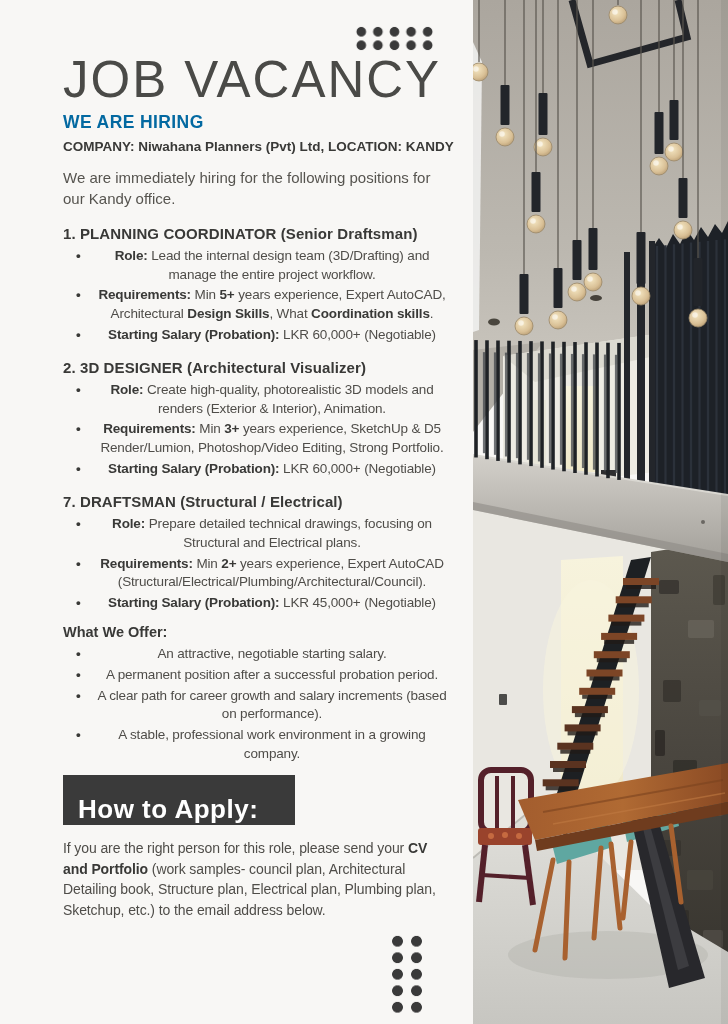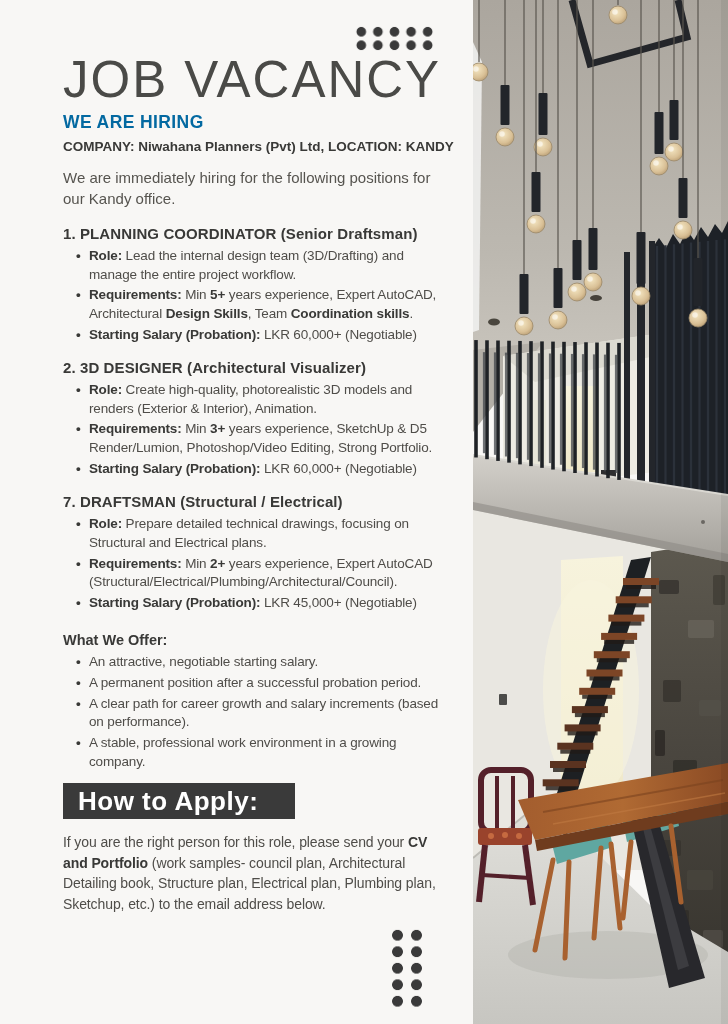--- a/index.html
+++ b/index.html
@@ -39,30 +39,30 @@
     margin:13px 0 0;font-size:15px;line-height:1.45;color:#56544f;max-width:380px;
   }
   .position h4{
     margin:15px 0 0;font-size:15px;font-weight:bold;color:#393937;letter-spacing:.1px;
   }
   ul.blist{
     margin:5px 0 0;padding-left:16px;list-style:none;
   }
   ul.blist li{
     font-size:13.5px;line-height:1.38;color:#4f4d49;margin:0 0 2px;
-    letter-spacing:-.15px;position:relative;padding-left:10px;
+    letter-spacing:-.15px;position:relative;padding-left:10px;text-align:center;
   }
   ul.blist li::before{
     content:"•";position:absolute;left:-3px;top:0;color:#393937;font-weight:bold;
   }
   ul.blist b{color:#393937;}
-  h3.offer-h{margin:20px 0 0;font-size:14.5px;font-weight:bold;color:#393937;}
+  h3.offer-h{margin:12px 0 0;font-size:14.5px;font-weight:bold;color:#393937;}
   .apply-banner{
-    margin:12px 0 0;width:232px;height:36px;background:#3a3a3a;
-    display:flex;align-items:center;padding-left:15px;box-sizing:border-box;
+    margin:12px 0 0;width:232px;height:50px;background:#3a3a3a;
+    display:flex;align-items:flex-end;padding-left:15px;box-sizing:border-box;
   }
   .apply-banner span{
     color:#ffffff;font-size:26px;font-weight:bold;letter-spacing:.5px;
   }
   .apply-text{
     margin:13px 0 0;font-size:14px;line-height:1.47;color:#4f4d49;letter-spacing:-.1px;
   }
   .apply-text b{color:#393937;}
   .contact{display:flex;align-items:flex-start;margin-top:10px;}
   .contact-lines{margin-top:16px;}
@@ -79,21 +79,21 @@
   <h1 class="title">JOB VACANCY</h1>
   <h2 class="subtitle">WE ARE HIRING</h2>
   <div class="company">COMPANY: Niwahana Planners (Pvt) Ltd,  LOCATION: KANDY</div>
   <p class="intro">We are immediately hiring for the following positions for our Kandy office.</p>
 
   <div id="positions-list">
       <div class="position">
         <h4>1. PLANNING COORDINATOR (Senior Draftsman)</h4>
         <ul class="blist">
           <li><b>Role:</b><span> Lead the internal design team (3D/Drafting) and manage the entire project workflow.</span></li>
-          <li><b>Requirements:</b><span> Min </span><b>5+</b><span> years experience, Expert AutoCAD, Architectural </span><b>Design Skills</b><span>, Team </span><b>Coordination skills</b><span>.</span></li>
+          <li><b>Requirements:</b><span> Min </span><b>5+</b><span> years experience, Expert AutoCAD, Architectural </span><b>Design Skills</b><span>, What </span><b>Coordination skills</b><span>.</span></li>
           <li><b>Starting Salary (Probation):</b><span> LKR 60,000+ (Negotiable)</span></li>
         </ul>
       </div>
       <div class="position">
         <h4>2. 3D DESIGNER (Architectural Visualizer)</h4>
         <ul class="blist">
           <li><b>Role:</b><span> Create high-quality, photorealistic 3D models and renders (Exterior &amp; Interior), Animation.</span></li>
           <li><b>Requirements:</b><span> Min </span><b>3+</b><span> years experience, SketchUp &amp; D5 Render/Lumion, Photoshop/Video Editing, Strong Portfolio.</span></li>
           <li><b>Starting Salary (Probation):</b><span> LKR 60,000+ (Negotiable)</span></li>
         </ul>

